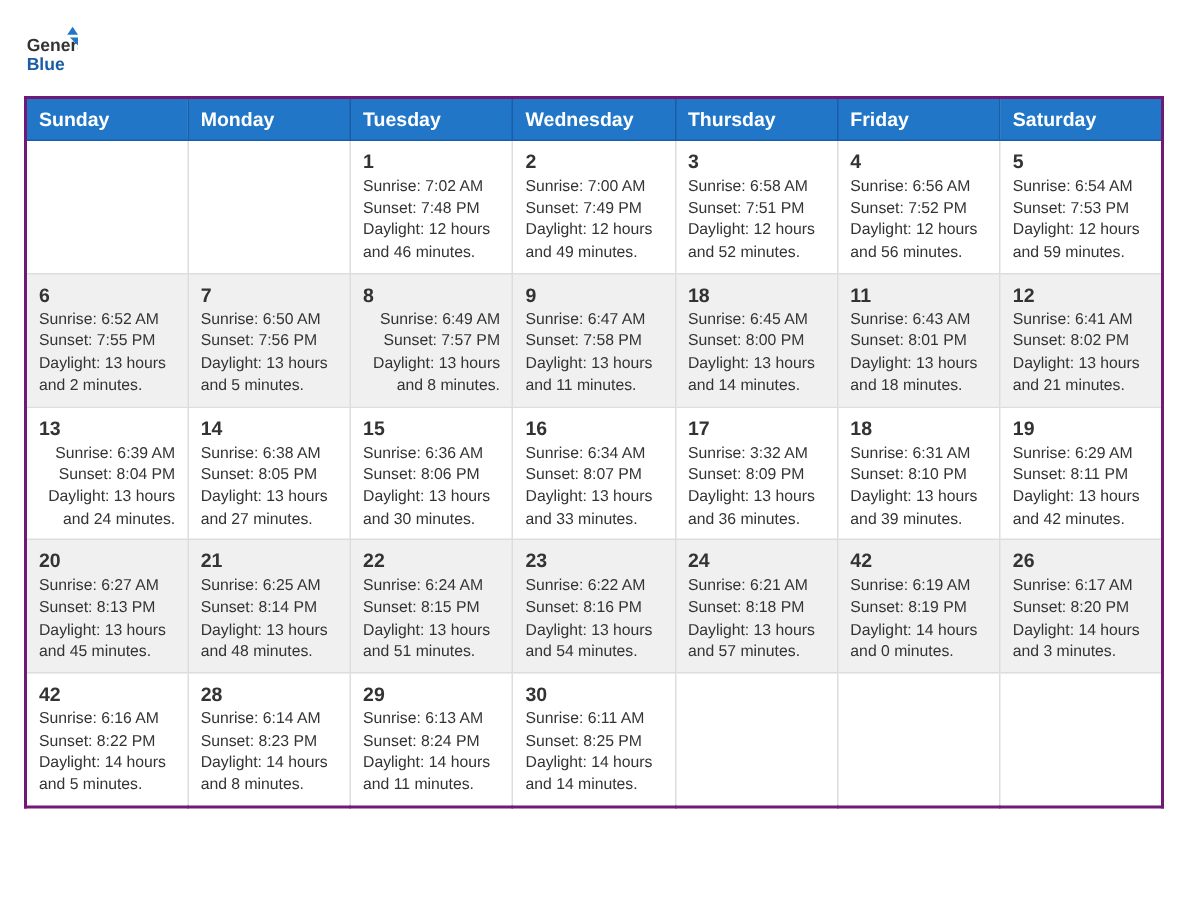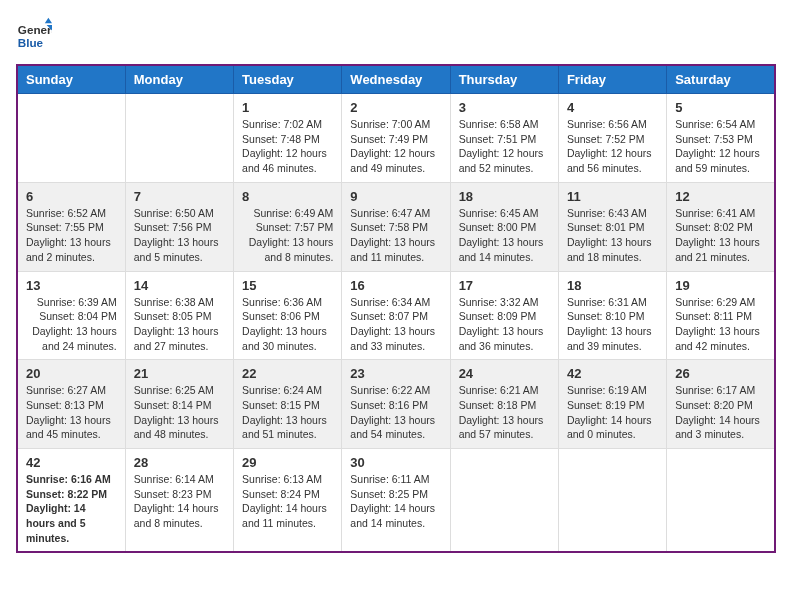--- a/index.html
+++ b/index.html
@@ -281,21 +281,21 @@
         <td>
           <span class="day-num">26</span>
           <div class="day-info" style="white-space: pre-line;">Sunrise: 6:17 AM
 Sunset: 8:20 PM
 Daylight: 14 hours and 3 minutes.</div>
         </td>
       </tr>
       <tr class="row-odd">
         <td>
           <span class="day-num">42</span>
-          <div class="day-info" style="white-space: pre-line; font-weight: bold;">Sunrise: 6:16 AM
+          <div class="day-info" style="white-space: pre-line;">Sunrise: 6:16 AM
 Sunset: 8:22 PM
 Daylight: 14 hours and 5 minutes.</div>
         </td>
         <td>
           <span class="day-num">28</span>
           <div class="day-info" style="white-space: pre-line;">Sunrise: 6:14 AM
 Sunset: 8:23 PM
 Daylight: 14 hours and 8 minutes.</div>
         </td>
         <td>

